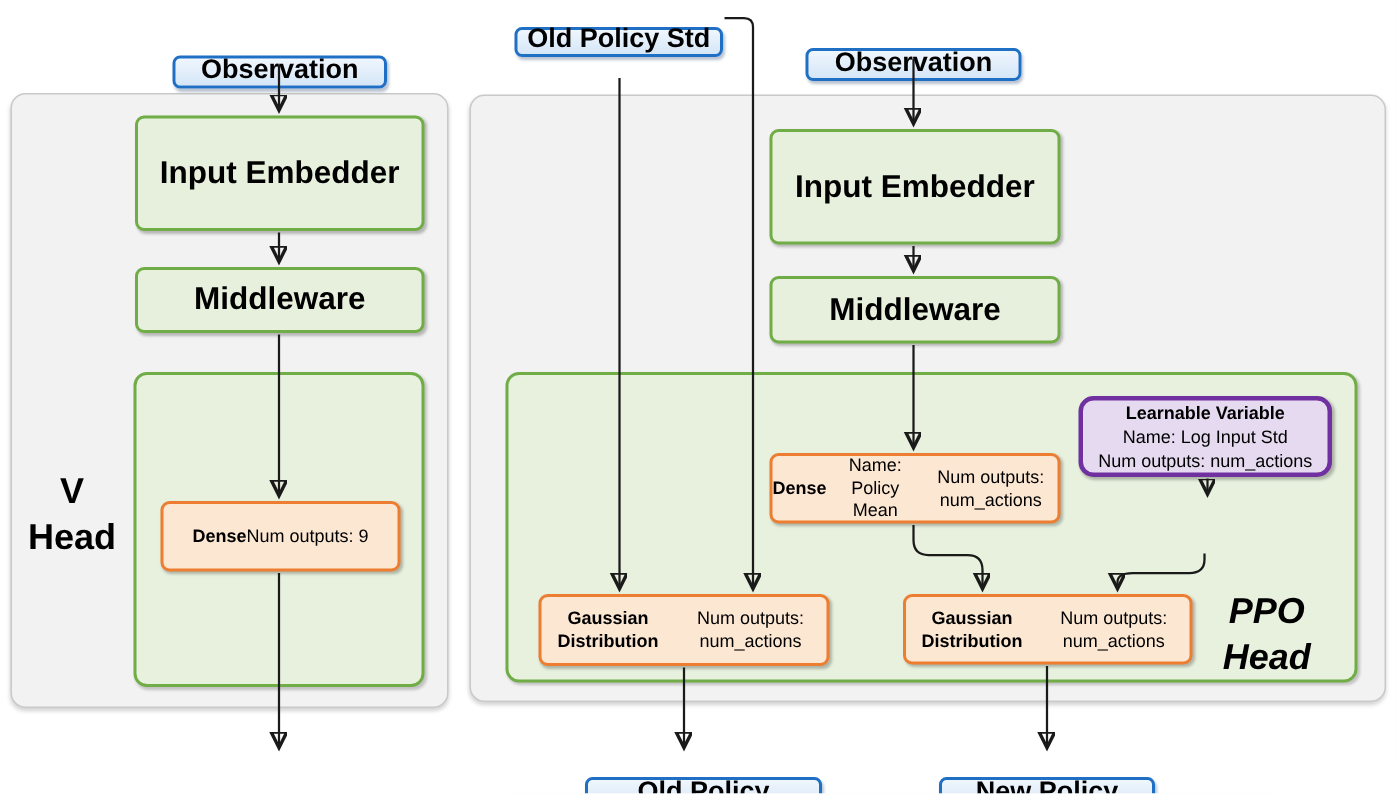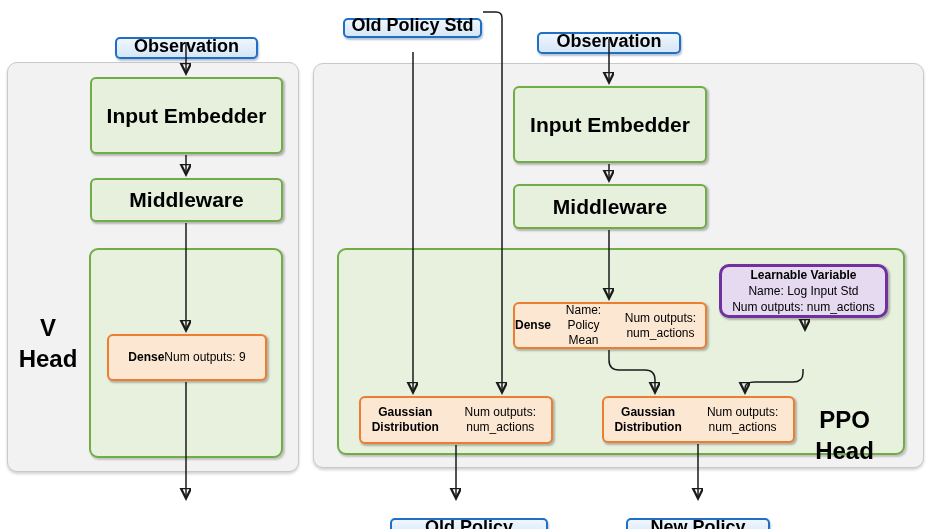--- a/index.html
+++ b/index.html
@@ -84,21 +84,21 @@
   <div class="abs node-orange" style="left:107px;top:334px;width:160px;height:47px;">
     <span class="node-title">Dense</span>
     <span class="node-line">Num outputs: 9</span>
   </div>
 
 
   <div class="abs container-gray" style="left:313px;top:63px;width:611px;height:405px;"></div>
 
   <div class="abs container-green" style="left:337px;top:248px;width:568px;height:207px;"></div>
 
-  <div class="abs head-label" style="left:797px;top:404px;width:95px;">
+  <div class="abs head-label" style="left:797px;top:392px;width:95px;font-style:italic;">
     <span>PPO</span><br>
     <span>Head</span>
   </div>
 
   <div class="abs io-box" style="left:343px;top:2px;width:139px;height:20px;">
     <span>Old Policy Std</span>
   </div>
 
 
   <div class="abs io-box" style="left:537px;top:16px;width:144px;height:22px;">

